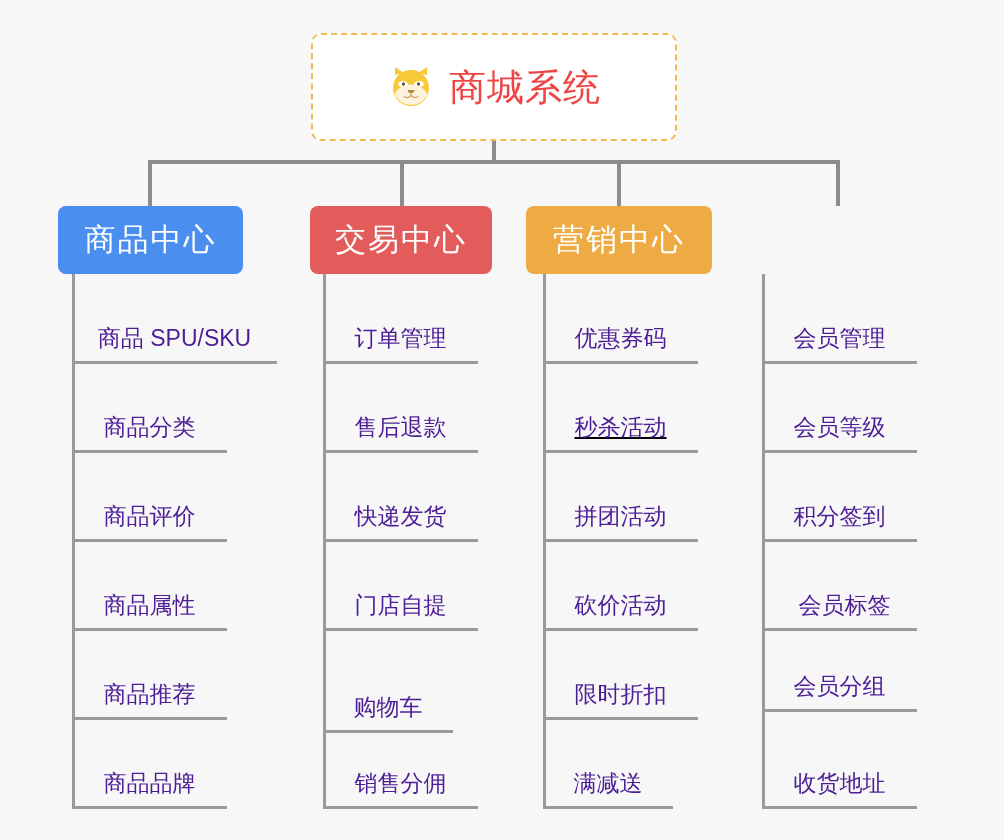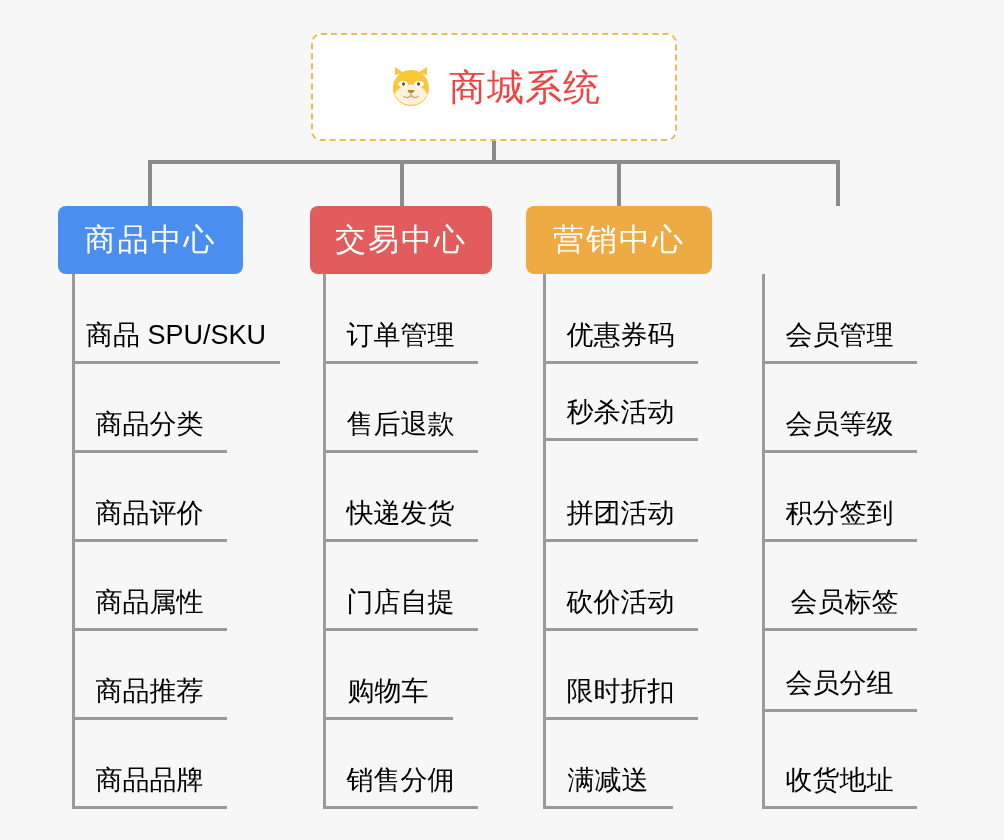--- a/index.html
+++ b/index.html
@@ -92,23 +92,23 @@
     left: 0;
     height: 89px;
     box-sizing: border-box;
     border-bottom: 3px solid #9a9a9a;
     display: flex;
     align-items: flex-end;
     justify-content: center;
     padding: 0 14px 4px 14px;
   }
   .leaf-label {
-    font-size: 27px;
+    font-size: 23px;
     line-height: 1.1;
-    color: #000000;
+    color: #4c1d95;
     white-space: nowrap;
     padding-bottom: 6px;
   }
 </style>
 </head>
 <body style="background: rgb(247, 247, 247);">
 
 <div id="mindmap">
 
   <div class="root-node" style="border-color: rgb(240, 185, 82); background: rgb(255, 255, 255);">
@@ -184,34 +184,34 @@
       </div>
     <div class="leaf" style="top:89px;  min-width:155px;justify-content:center;">
         <span class="leaf-label">售后退款</span>
       </div>
     <div class="leaf" style="top:178px; min-width:155px;">
         <span class="leaf-label">快递发货</span>
       </div>
     <div class="leaf" style="top:267px; min-width:155px;">
         <span class="leaf-label">门店自提</span>
       </div>
-    <div class="leaf" style="top:356px; min-width:130px;">
+    <div class="leaf" style="top:369px; min-width:130px;">
         <span class="leaf-label">购物车</span>
       </div>
     <div class="leaf" style="top:445px; min-width:155px;">
         <span class="leaf-label">销售分佣</span>
       </div>
   </div>
 
   <div class="branch" style="left:543px;">
     <div class="spine" style="height:534px;"></div>
     <div class="leaf" style="top:0px;   min-width:155px;">
         <span class="leaf-label">优惠券码</span>
       </div>
-    <div class="leaf" style="top:77px;  min-width:155px;">
+    <div class="leaf" style="top:89px;  min-width:155px;text-decoration:underline;">
         <span class="leaf-label">秒杀活动</span>
       </div>
     <div class="leaf" style="top:178px; min-width:155px;">
         <span class="leaf-label">拼团活动</span>
       </div>
     <div class="leaf" style="top:267px; min-width:155px;">
         <span class="leaf-label">砍价活动</span>
       </div>
     <div class="leaf" style="top:356px; min-width:155px;">
         <span class="leaf-label">限时折扣</span>

